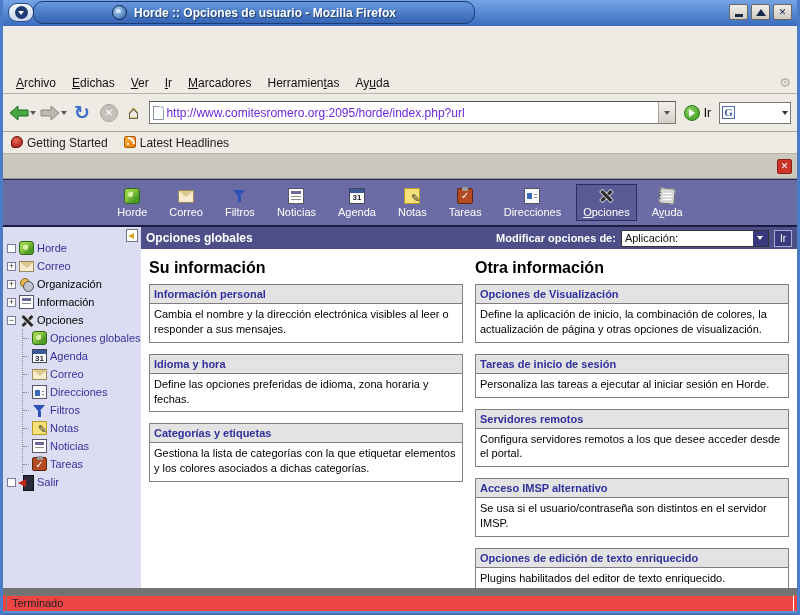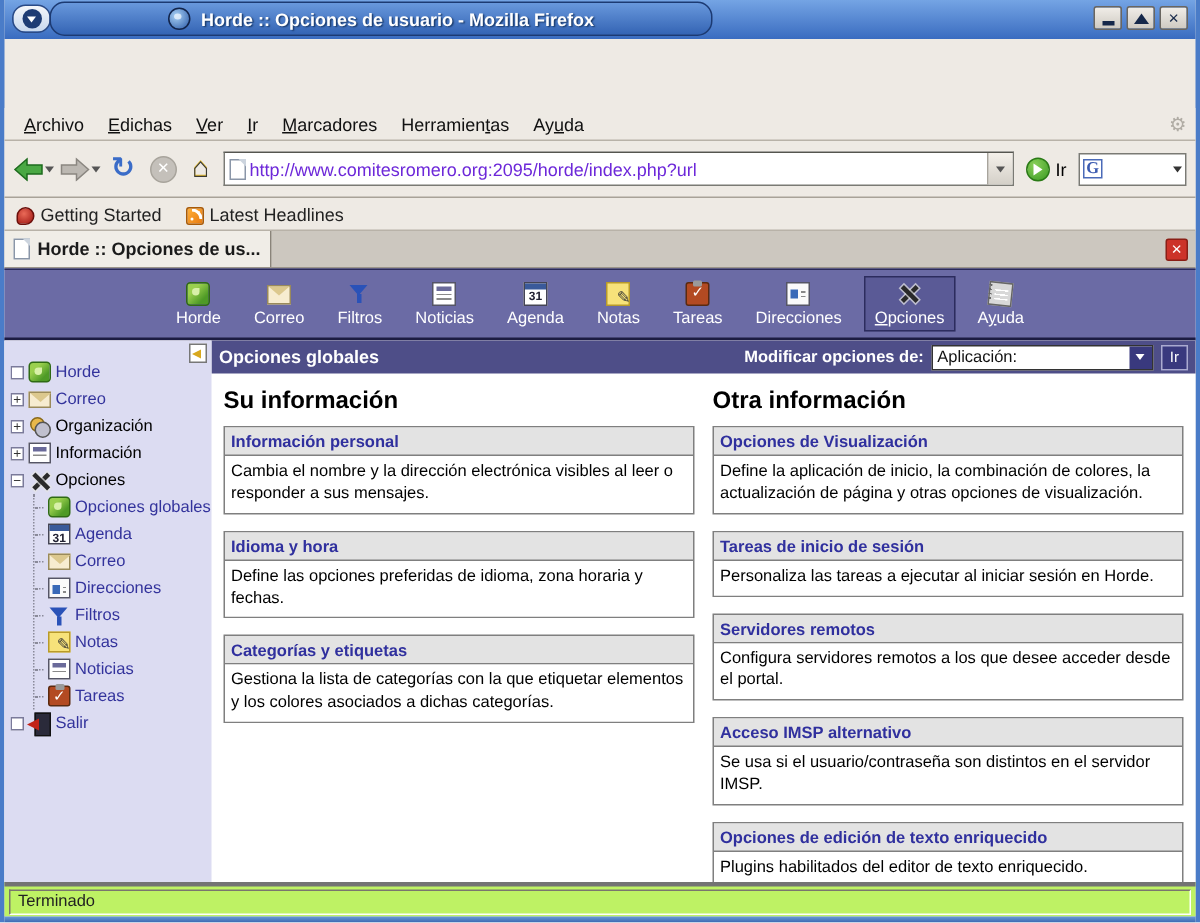--- a/index.html
+++ b/index.html
@@ -38,21 +38,21 @@
   .go-btn { display:flex; align-items:center; gap:4px; padding:0 4px; }
   .go-circle { width:16px; height:16px; border-radius:50%; background:radial-gradient(circle at 35% 30%,#8ad05a,#3a9a22); border:1px solid #2a7a16; display:flex; align-items:center; justify-content:center; }
   .go-circle .play { width:0; height:0; border-top:4px solid transparent; border-bottom:4px solid transparent; border-left:6px solid #fff; margin-left:1px; }
   .searchbox { width:72px; height:22px; background:#fff; border:1px solid #7a7a74; display:flex; align-items:center; padding:1px 2px; gap:2px; }
   .g-logo { width:13px; height:13px; border:1px solid #4a6ab8; color:#3a5ab0; font-family:"Liberation Serif","DejaVu Serif",serif; font-size:11px; font-weight:bold; line-height:11px; text-align:center; flex:none; }
   .searchbox input { flex:1; border:none; outline:none; min-width:0; background:transparent; }
   .searchbox .caret-down { border-top-color:#333; }
 
   
   .bookmarksbar { height:22px; background:#eeeae4; border-bottom:1px solid #b8b2a8; display:flex; align-items:center; padding:0 8px; gap:16px; flex:none; }
-  .bookmark { display:flex; align-items:flex-end; gap:4px; font-size:12px; color:#222; }
+  .bookmark { display:flex; align-items:flex-start; gap:4px; font-size:12px; color:#222; }
 
   
   .tabbar { height:25px; background:#ccc7bf; border-bottom:1px solid #9a948a; display:flex; align-items:stretch; flex:none; }
   .tab { width:178px; background:#f0ede7; border-right:1px solid #8a847a; display:flex; align-items:center; gap:5px; padding:0 6px; font-weight:bold; font-size:12px; color:#1a1a1a; }
   .tabbar-rest { flex:1; }
   .tab-close { width:15px; height:15px; background:#cc3329; border:1px solid #8a1f16; border-radius:2px; color:#fff; font-size:9px; font-weight:bold; display:flex; align-items:center; justify-content:center; align-self:center; margin-right:5px; }
 
   
   .apps-toolbar { height:48px; background:#6b6ba5; border-top:1px solid #2a2a5a; border-bottom:2px solid #1c1c42; display:flex; align-items:center; justify-content:center; gap:8px; flex:none; }
   .app-item { display:flex; flex-direction:column; align-items:center; gap:2px; padding:3px 6px 2px; border:1px solid transparent; color:#fff; font-size:11px; }
@@ -85,21 +85,21 @@
 
   .prefs { flex:1; overflow:hidden; padding:6px 8px; display:flex; gap:12px; }
   .column { flex:1; min-width:0; }
   .col-heading { font-size:16px; font-weight:bold; color:#000; margin:4px 0 7px; }
   .card { border:1px solid #7f7f7f; margin-bottom:11px; }
   .card-title { background:#e3e3e3; border-bottom:1px solid #7f7f7f; padding:2px 4px; }
   .card-title span { color:#30309e; font-weight:bold; font-size:11px; }
   .card-body { padding:3px 4px 5px; font-size:11px; line-height:1.35; color:#000; background:#fff; }
 
   
-  .statusbar { height:23px; background:#bef264; border-top:3px solid #737373; display:flex; align-items:center; padding:2px 3px; flex:none;justify-content:center; }
+  .statusbar { height:23px; background:#ef4444; border-top:7px solid #737373; display:flex; align-items:center; padding:2px 3px; flex:none;justify-content:center; }
   .status-field { flex:1; height:17px; border:1px solid; border-color:#7a766e #fff #fff #7a766e; font-size:11px; color:#222; padding:1px 5px; display:flex; align-items:center; }
   .bottom-edge { height:4px; background:linear-gradient(#6a9ad8,#3a68b0); flex:none; }
 
   
   .i { display:inline-block; position:relative; flex:none; }
   .i16 { width:16px; height:16px; }
   .i14 { width:15px; height:14px; }
 
   .icon-horde { background:linear-gradient(135deg,#9ad04e 30%,#4e9a26 75%); border:1px solid #2f6a14; border-radius:3px; }
   .icon-horde::after { content:""; position:absolute; left:3px; top:3px; width:5px; height:5px; background:#d8f0a8; border-radius:50% 0 50% 50%; }
@@ -235,24 +235,20 @@
         <span class="i icon-getting-started"></span>
         <span>Getting Started</span>
       </span>
       <span class="bookmark">
         <span class="i icon-rss"></span>
         <span>Latest Headlines</span>
       </span>
     </div>
 
   <div class="tabbar">
-    <div class="tab">
-      <span class="i icon-doc"></span>
-      <span>Horde :: Opciones de us...</span>
-    </div>
     <div class="tabbar-rest"></div>
     <div class="tab-close">✕</div>
   </div>
 
   <div class="apps-toolbar" id="apps">
       <div class="app-item">
         <span class="i i16 icon-horde"></span>
         <span><span>Horde</span><u></u><span></span></span>
       </div>
       <div class="app-item">

